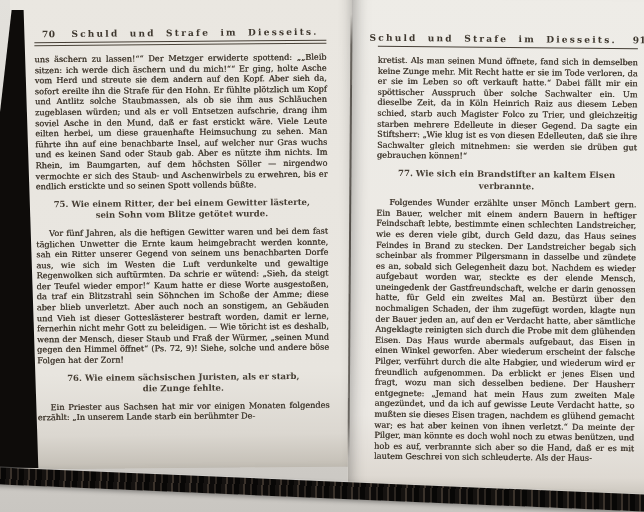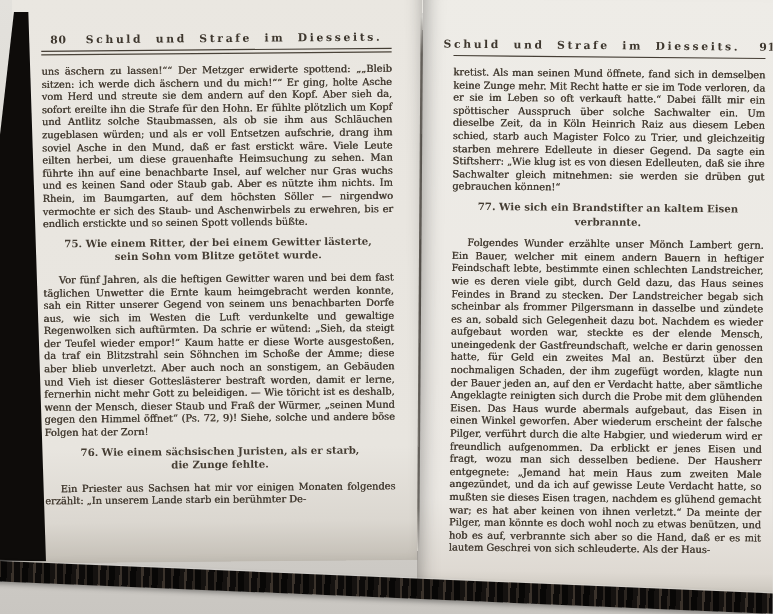--- a/index.html
+++ b/index.html
@@ -64,21 +64,21 @@
     box-shadow:0 2px 4px rgba(0,0,0,0.35), 0 -1px 0 rgba(255,255,255,0.25);
   }
 </style>
 </head>
 <body>
 
 <div class="scan-root">
 
   <div class="page page-left">
     <div class="running-head">
-      <span class="page-num">80</span>
+      <span class="page-num">70</span>
       <span class="head-title">Schuld und Strafe im Diesseits.</span>
     </div>
     <div class="head-rule"></div>
     <div class="page-body">
         <p class="para">uns äschern zu lassen!““ Der Metzger erwiderte spottend: „„Bleib sitzen: ich werde dich äschern und du mich!““ Er ging, holte Asche vom Herd und streute sie dem andern auf den Kopf. Aber sieh da, sofort ereilte ihn die Strafe für den Hohn. Er fühlte plötzlich um Kopf und Antlitz solche Staubmassen, als ob sie ihm aus Schläuchen zugeblasen würden; und als er voll Entsetzen aufschrie, drang ihm soviel Asche in den Mund, daß er fast erstickt wäre. Viele Leute eilten herbei, um diese grauenhafte Heimsuchung zu sehen. Man führte ihn auf eine benachbarte Insel, auf welcher nur Gras wuchs und es keinen Sand oder Staub gab. Aber es nützte ihm nichts. Im Rhein, im Baumgarten, auf dem höchsten Söller — nirgendwo vermochte er sich des Staub- und Aschenwirbels zu erwehren, bis er endlich erstickte und so seinen Spott vollends büßte.</p>
         <div class="heading">
           <div>75. Wie einem Ritter, der bei einem Gewitter lästerte,</div>
           <div>sein Sohn vom Blitze getötet wurde.</div>
         </div>
         <p class="para indent">Vor fünf Jahren, als die heftigen Gewitter waren und bei dem fast täglichen Unwetter die Ernte kaum heimgebracht werden konnte, sah ein Ritter unserer Gegend von seinem uns benachbarten Dorfe aus, wie sich im Westen die Luft verdunkelte und gewaltige Regenwolken sich auftürmten. Da schrie er wütend: „Sieh, da steigt der Teufel wieder empor!“ Kaum hatte er diese Worte ausgestoßen, da traf ein Blitzstrahl sein Söhnchen im Schoße der Amme; diese aber blieb unverletzt. Aber auch noch an sonstigem, an Gebäuden und Vieh ist dieser Gotteslästerer bestraft worden, damit er lerne, fernerhin nicht mehr Gott zu beleidigen. — Wie töricht ist es deshalb, wenn der Mensch, dieser Staub und Fraß der Würmer, „seinen Mund gegen den Himmel öffnet“ (Ps. 72, 9)! Siehe, solche und andere böse Folgen hat der Zorn!</p>

